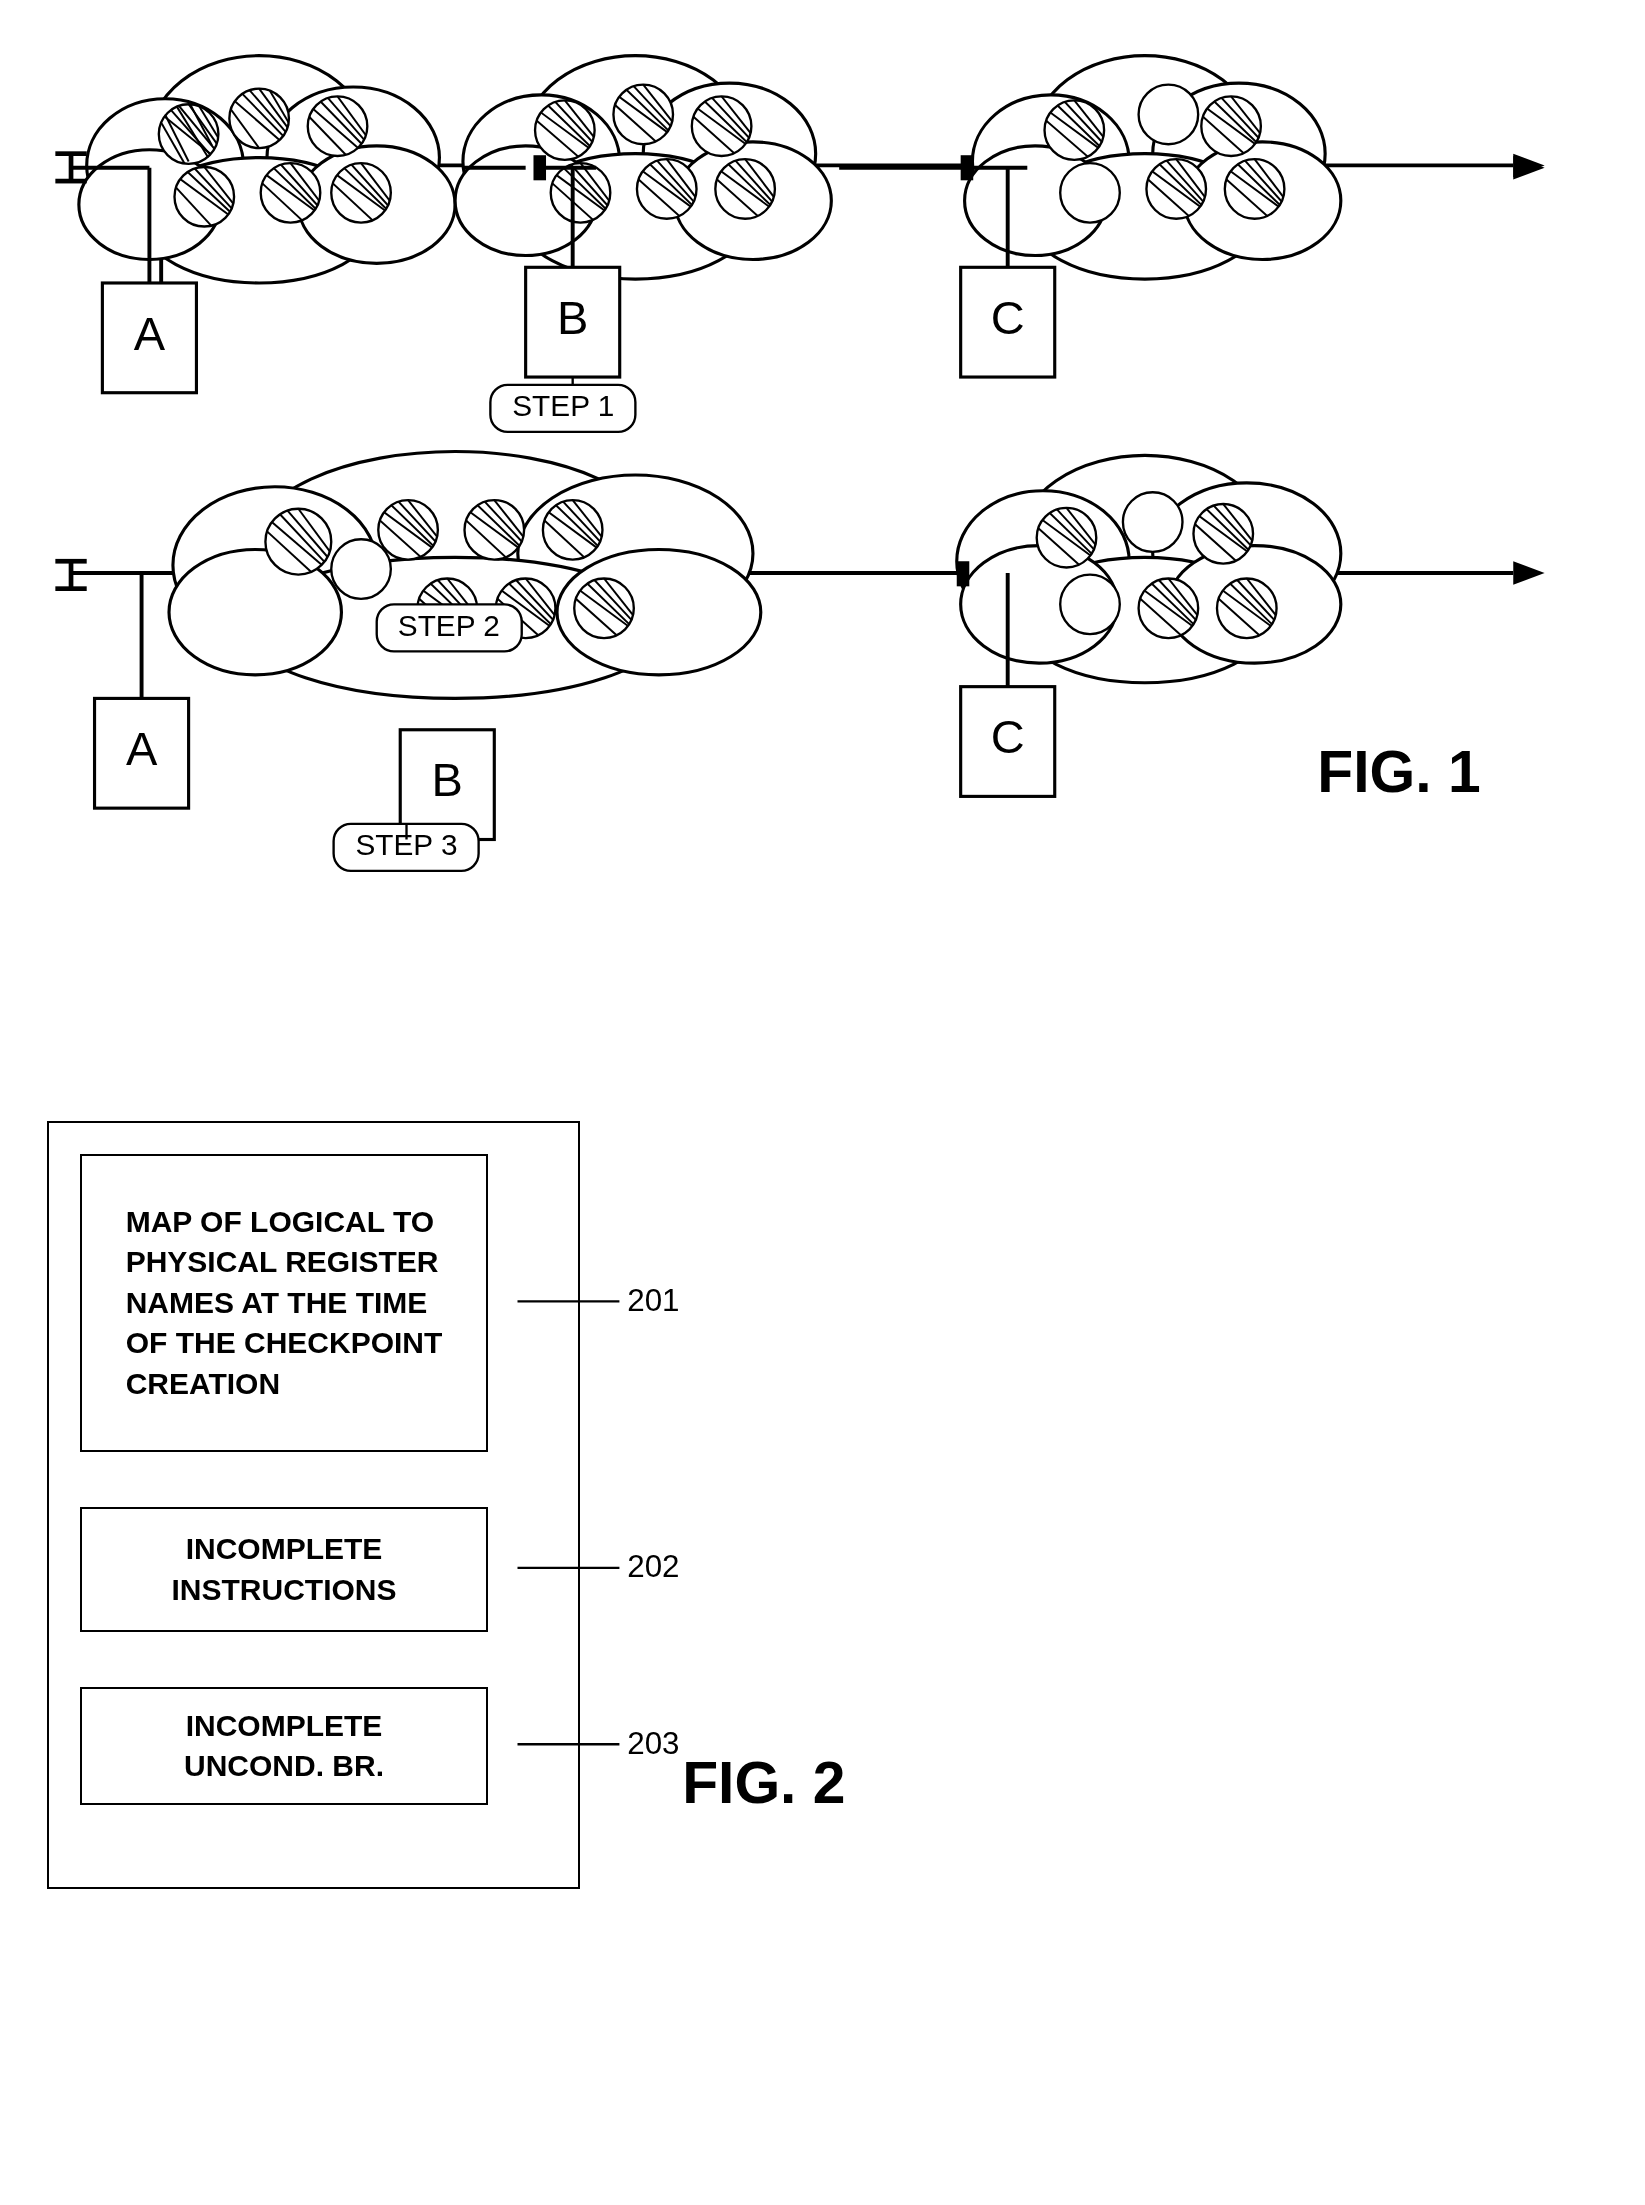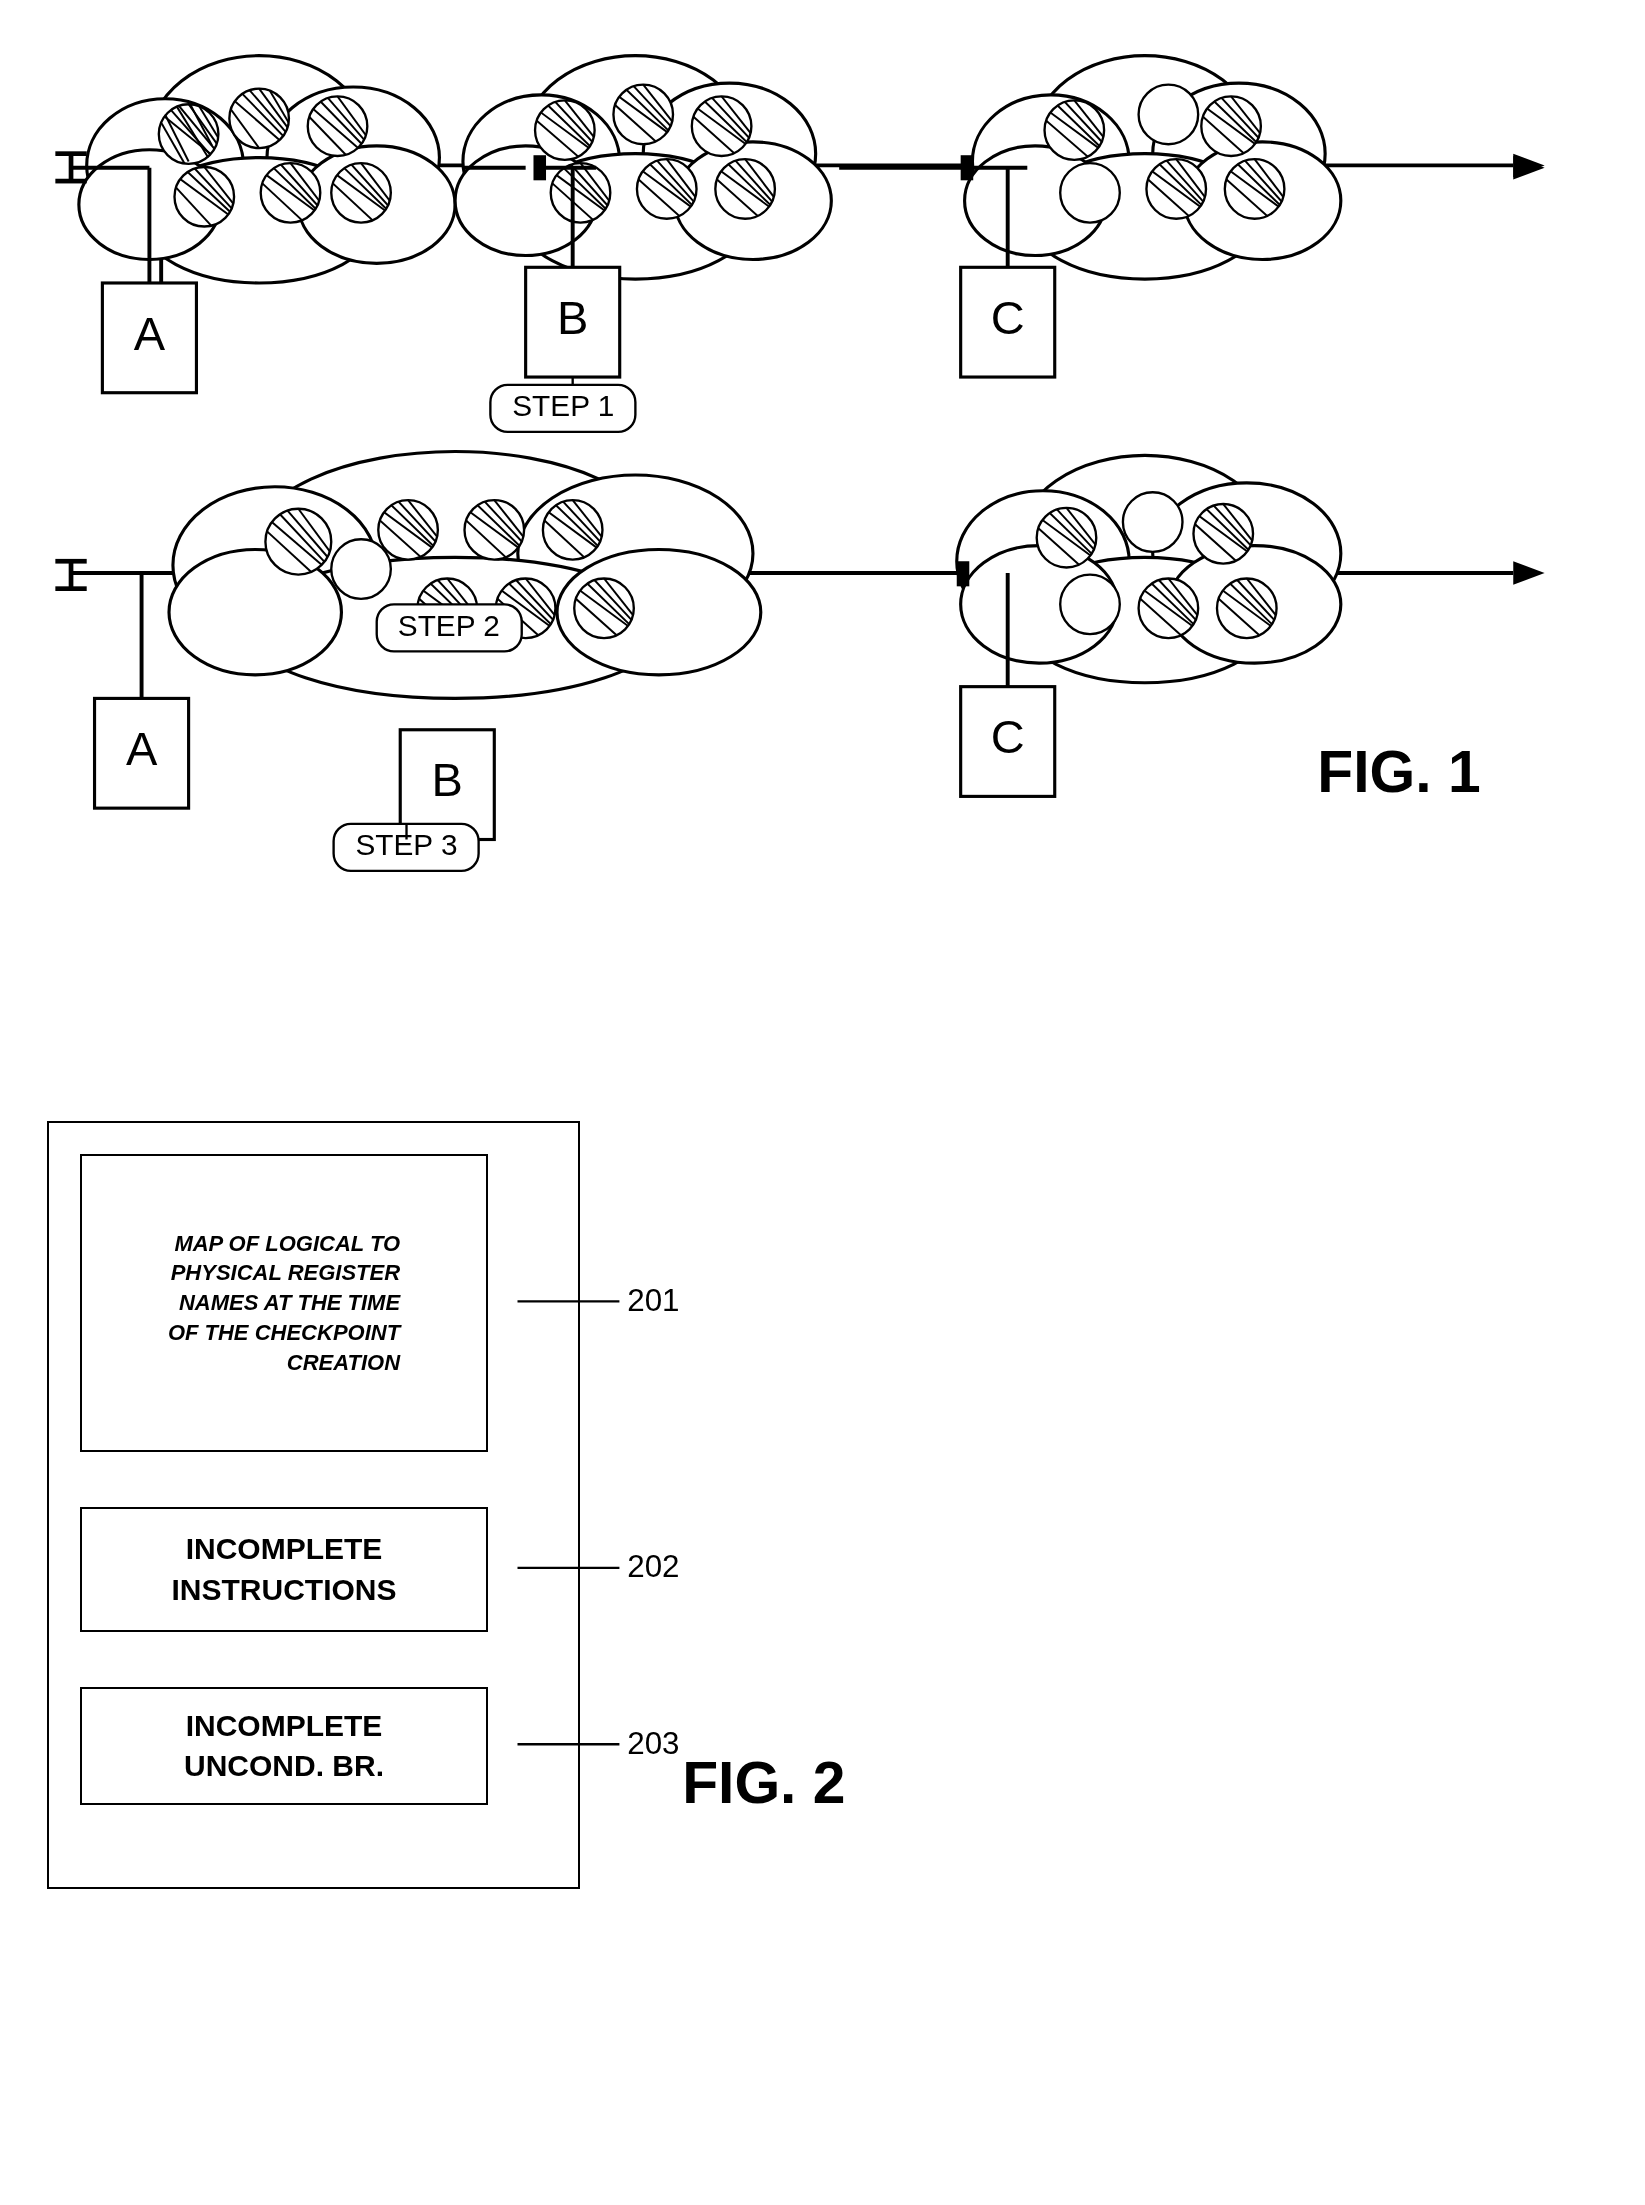--- a/index.html
+++ b/index.html
@@ -45,26 +45,25 @@
       width: 408px;
       height: 298px;
       border: 2.4px solid #000;
       background: #fff;
       display: flex;
       align-items: center;
       justify-content: center;
     }
 
     .fig2-inner-box-text {
-      text-align: right;
-      font-size: 22px;
+      text-align: left;
+      font-size: 30px;
       font-weight: bold;
       line-height: 1.35;
       font-family: Arial, sans-serif;
-      font-style: italic;
     }
 
     .fig2-box2 {
       position: absolute;
       top: 384px;
       left: 31px;
       width: 408px;
       height: 125px;
       border: 2.4px solid #000;
       background: #fff;

